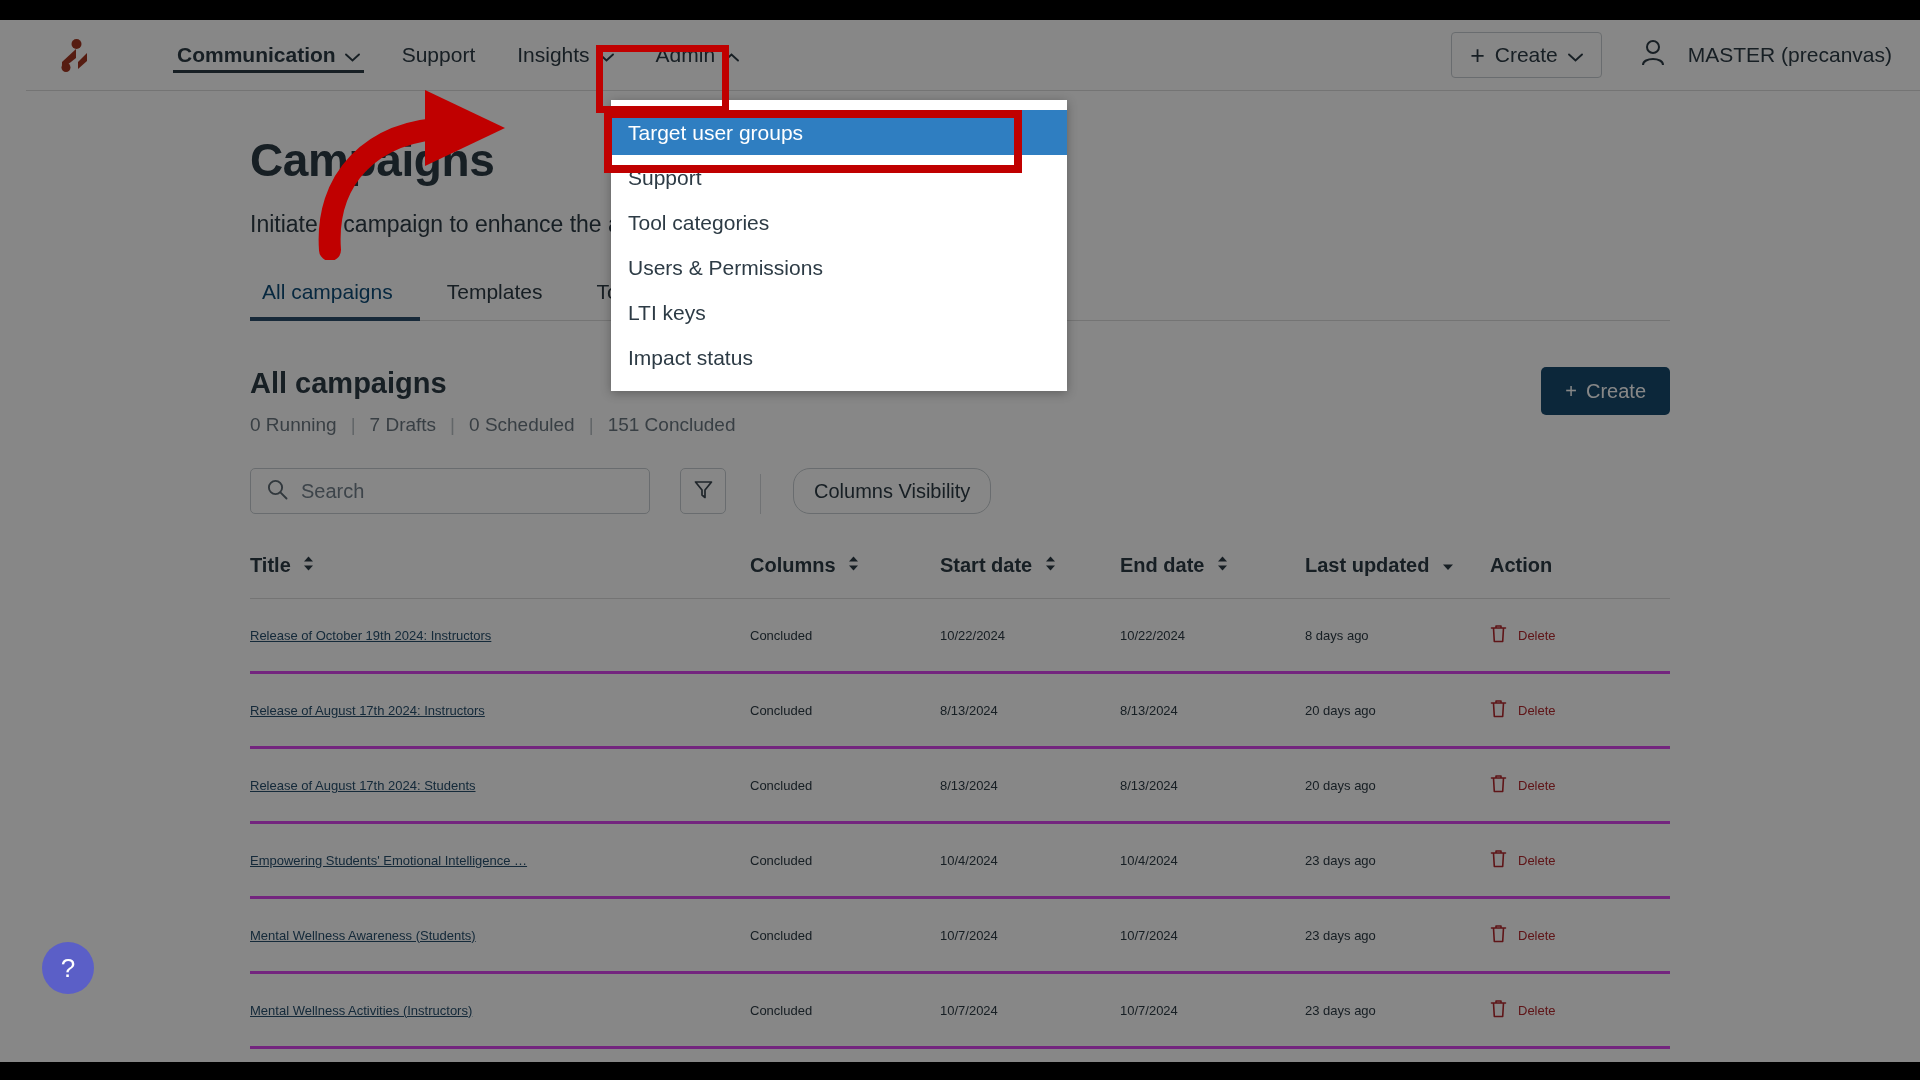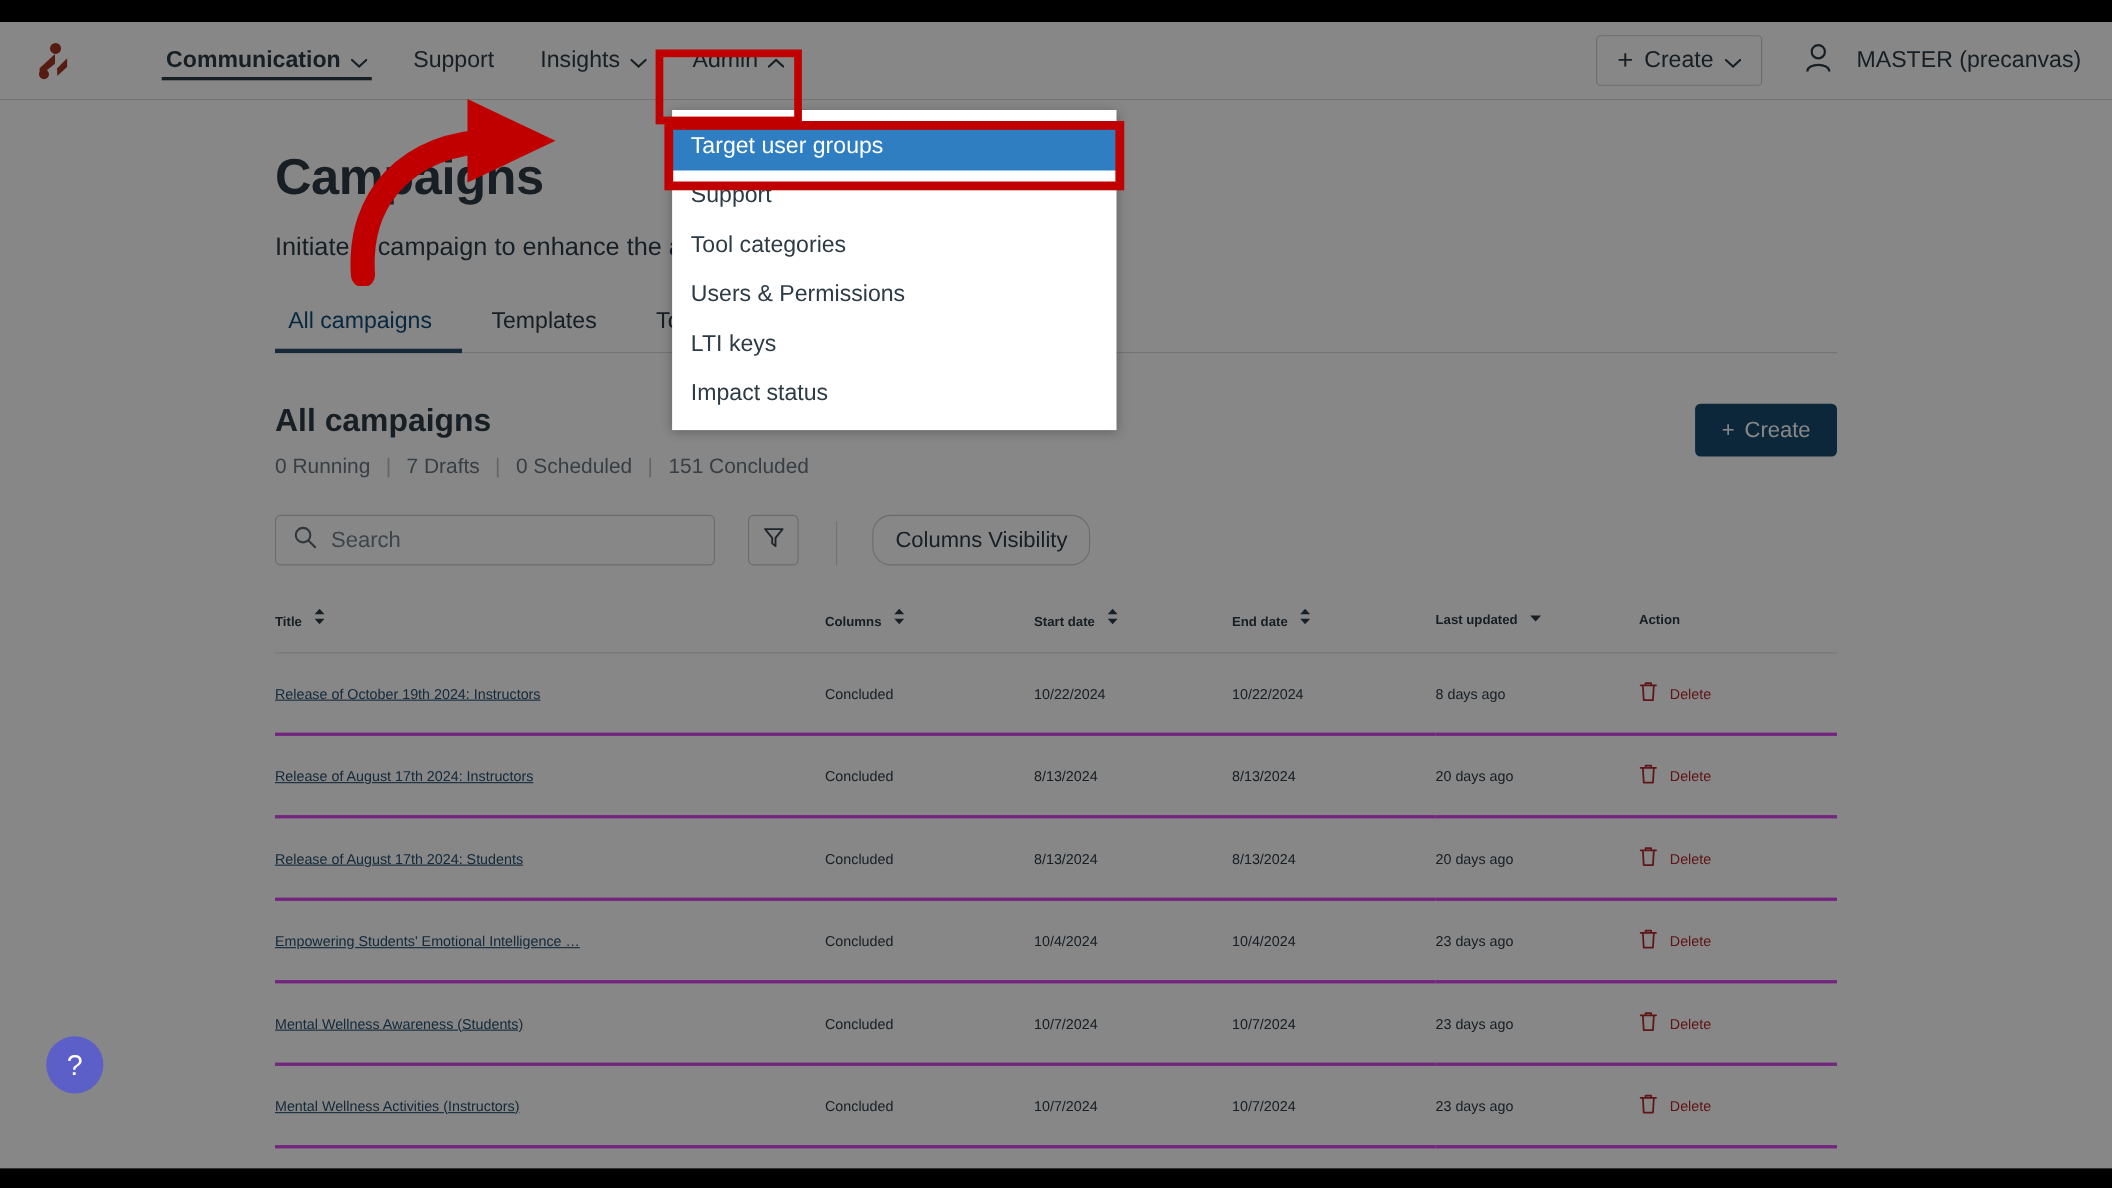--- a/index.html
+++ b/index.html
@@ -34,20 +34,21 @@
   
   .topnav {
     position: relative;
     height: 71px;
     background: #fff;
     border-bottom: 1px solid #dcdcdc;
     display: flex;
     align-items: center;
     padding: 0 28px;
     z-index: 10;
+    margin-left: 26px;
   }
   .logo {
     width: 40px; height: 40px;
     position: relative;
     margin-left: 0px; margin-right: 62px;
     flex: none;
   }
   .nav-items { display: flex; align-items: center; gap: 0px; height: 100%; }
   .nav-item {
     display: flex; align-items: center; gap: 9px;
@@ -96,21 +97,21 @@
     white-space: nowrap;
   }
   .plus-ico { font-size: 25px; line-height: 1; color: #2d3b45; font-weight: 300; }
   .person-ico { margin: 0 22px 0 38px; cursor: pointer; }
   .user-name { font-size: 21px; color: #2d3b45; white-space: nowrap; }
 
   
   .dropdown {
     position: absolute;
     left: 611px; top: 80px;
-    width: 404px;
+    width: 456px;
     background: #fff;
     box-shadow: 0 2px 10px rgba(0,0,0,.30);
     z-index: 55;
     padding: 10px 0 11px 0;
   }
   .dd-item {
     height: 45px;
     display: flex; align-items: center;
     padding: 0 17px;
     font-size: 21px;
@@ -243,21 +244,21 @@
   }
 
   
   table.camp {
     width: 100%;
     border-collapse: collapse;
     margin-top: 40px;
   }
   table.camp th {
     text-align: left;
-    font-size: 12px;
+    font-size: 20px;
     font-weight: bold;
     color: #2d3b45;
     padding: 0 0 21px 0;
     border-bottom: 1px solid #dcdcdc;
     white-space: nowrap;
   }
   table.camp th .sortico {
     display: inline-block;
     margin-left: 7px;
     position: relative;

